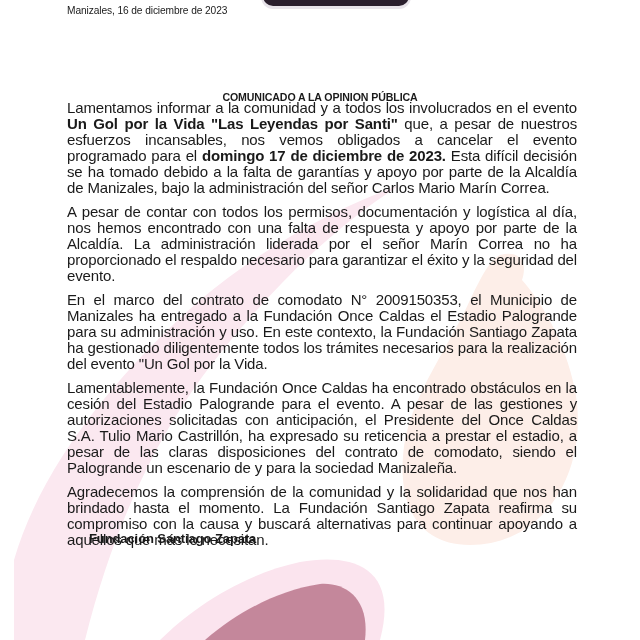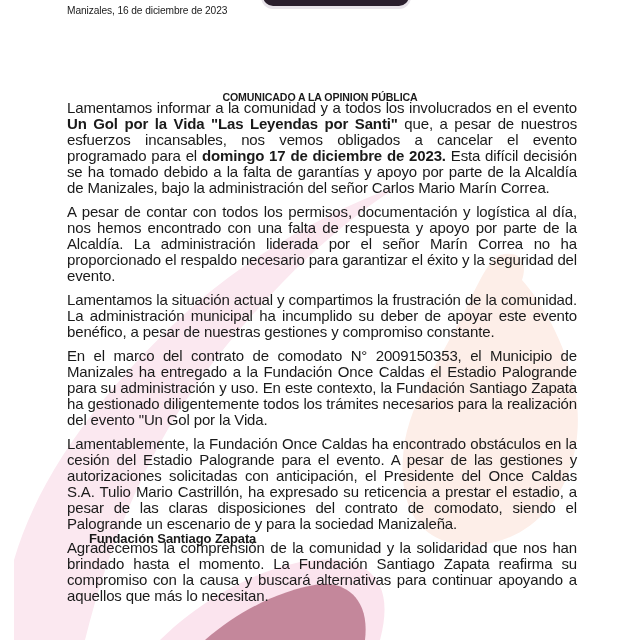--- a/index.html
+++ b/index.html
@@ -49,21 +49,20 @@
 <div class="logo-bar" style="background: rgb(42, 31, 45);"></div>
 
 <div class="page">
   <div class="date">Manizales, 16 de diciembre de 2023</div>
   <div class="title">COMUNICADO A LA OPINION PÚBLICA</div>
 
   <div class="body-text">
     <div id="paras">
         <p><span>Lamentamos informar a la comunidad y a todos los involucrados en el evento </span><b>Un Gol por la Vida "Las Leyendas por Santi"</b><span> que, a pesar de nuestros esfuerzos incansables, nos vemos obligados a cancelar el evento programado para el </span><b>domingo 17 de diciembre de 2023.</b><span> Esta difícil decisión se ha tomado debido a la falta de garantías y apoyo por parte de la Alcaldía de Manizales, bajo la administración del señor Carlos Mario Marín Correa.</span></p>
         <p><span>A pesar de contar con todos los permisos, documentación y logística al día, nos hemos encontrado con una falta de respuesta y apoyo por parte de la Alcaldía. La administración liderada por el señor Marín Correa no ha proporcionado el respaldo necesario para garantizar el éxito y la seguridad del evento.</span></p>
-        <p><span>Lamentamos la situación actual y compartimos la frustración de la comunidad. La administración municipal ha incumplido su deber de apoyar este evento benéfico, a pesar de nuestras gestiones y compromiso constante.</span></p>
         <p><span>En el marco del contrato de comodato N° 2009150353, el Municipio de Manizales ha entregado a la Fundación Once Caldas el Estadio Palogrande para su administración y uso. En este contexto, la Fundación Santiago Zapata ha gestionado diligentemente todos los trámites necesarios para la realización del evento "Un Gol por la Vida.</span></p>
         <p><span>Lamentablemente, la Fundación Once Caldas ha encontrado obstáculos en la cesión del Estadio Palogrande para el evento. A pesar de las gestiones y autorizaciones solicitadas con anticipación, el Presidente del Once Caldas S.A. Tulio Mario Castrillón, ha expresado su reticencia a prestar el estadio, a pesar de las claras disposiciones del contrato de comodato, siendo el Palogrande un escenario de y para la sociedad Manizaleña.</span></p>
         <p><span>Agradecemos la comprensión de la comunidad y la solidaridad que nos han brindado hasta el momento. La Fundación Santiago Zapata reafirma su compromiso con la causa y buscará alternativas para continuar apoyando a aquellos que más lo necesitan.</span></p>
       </div>
   </div>
 
   <div class="signature">Fundación Santiago Zapata</div>
 </div>
 
 </body></html>

